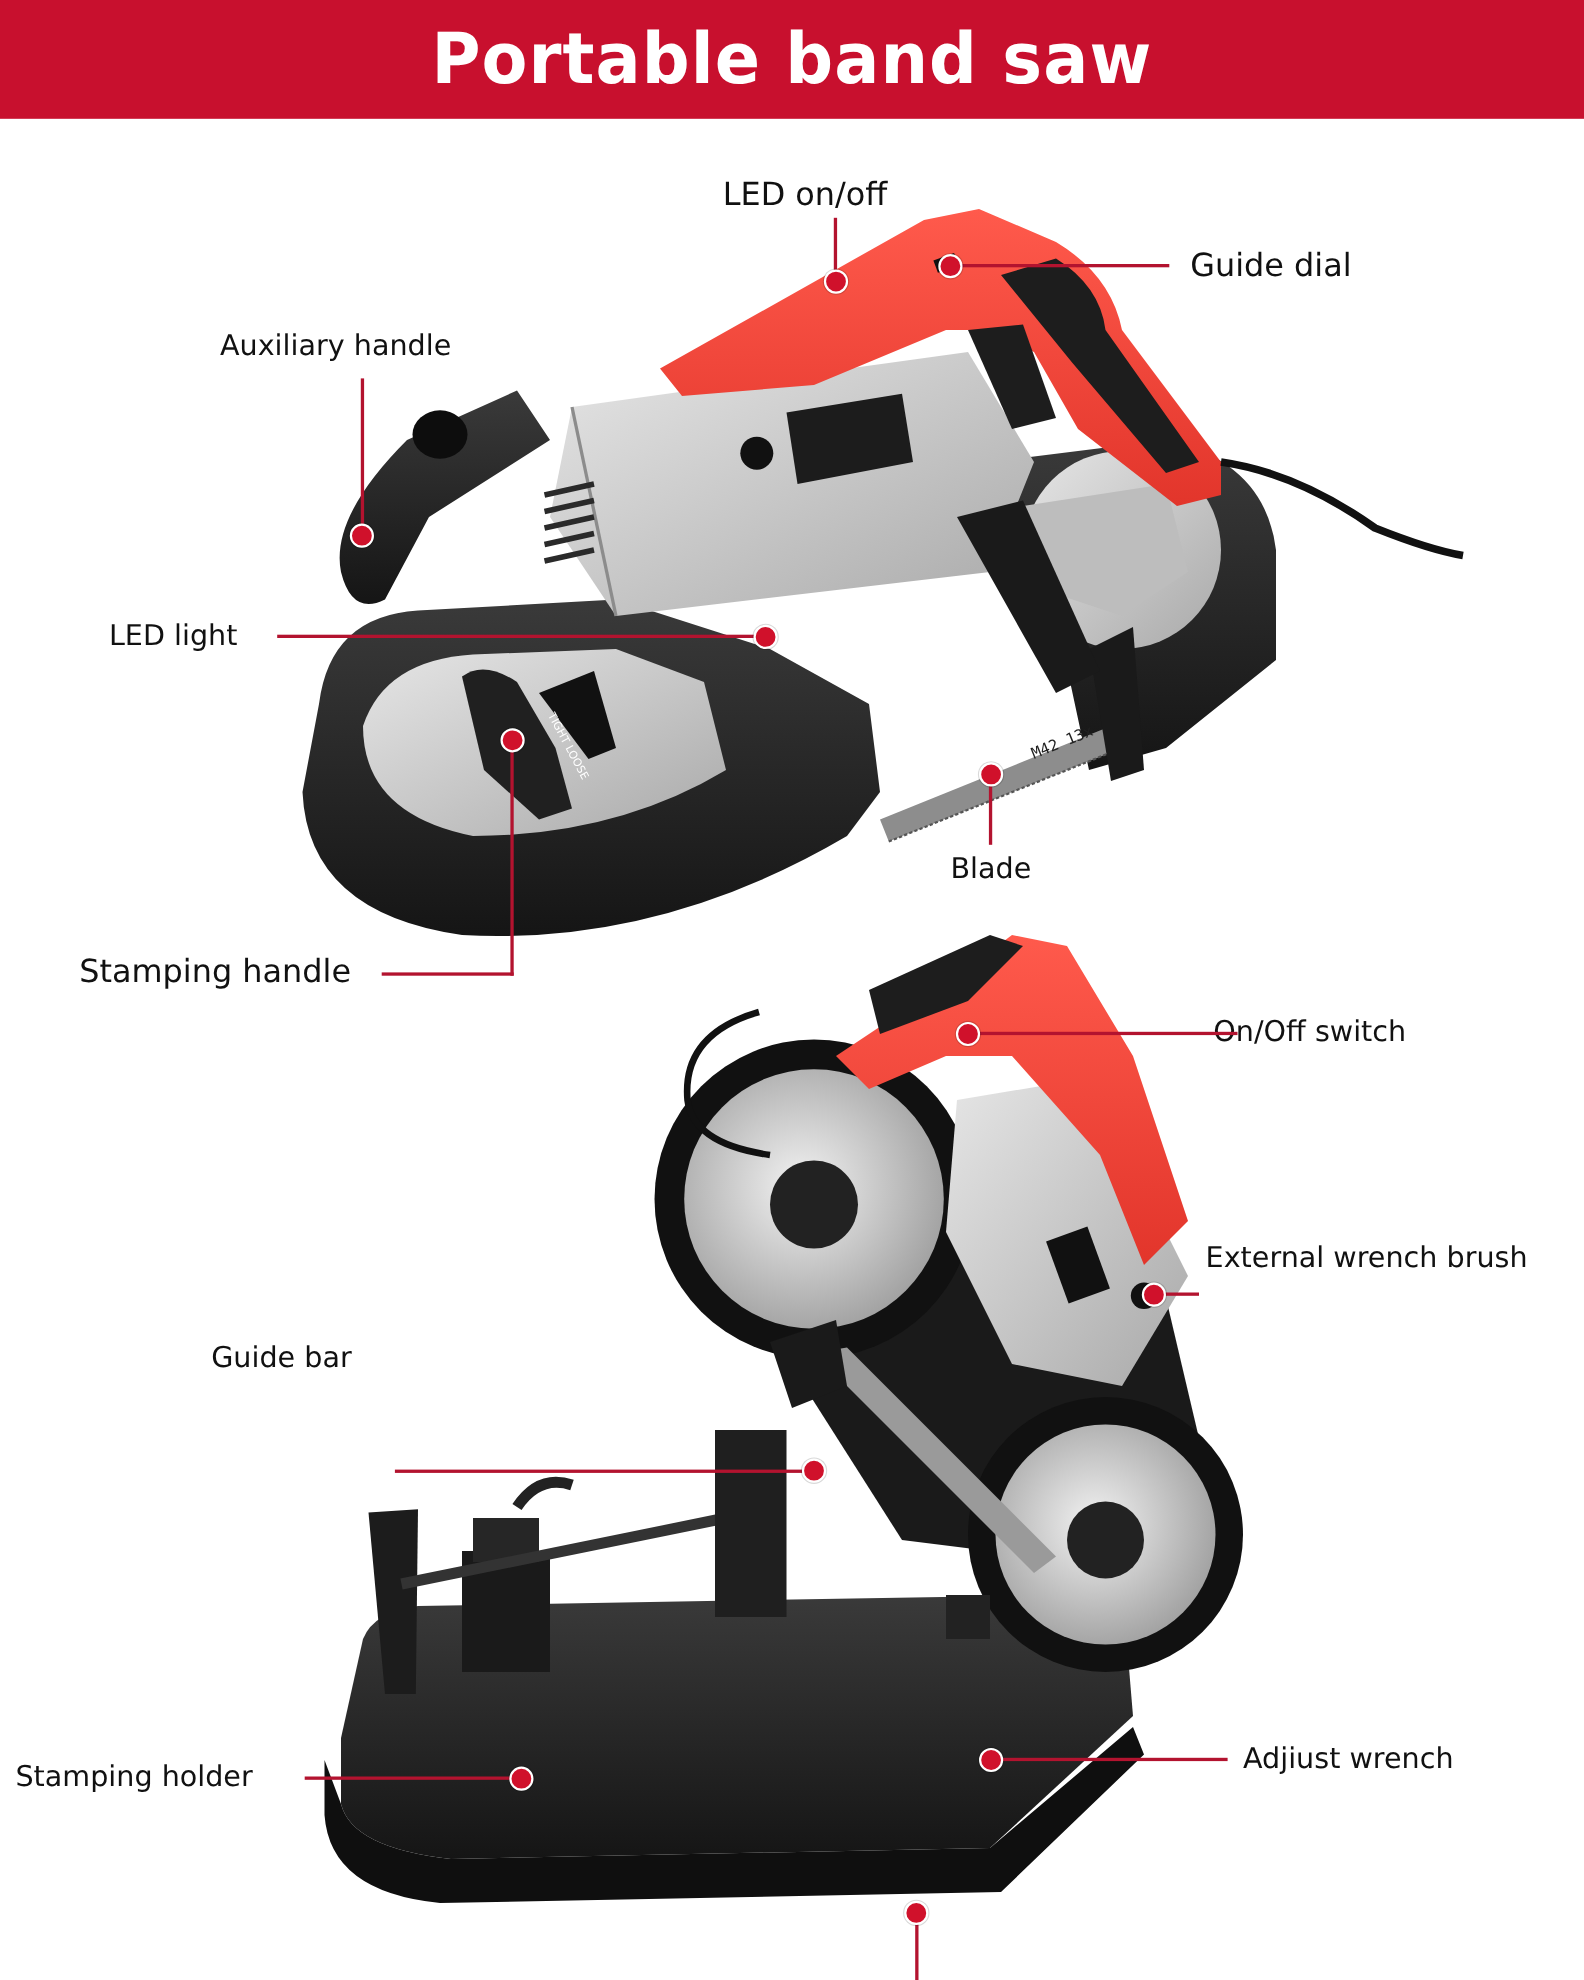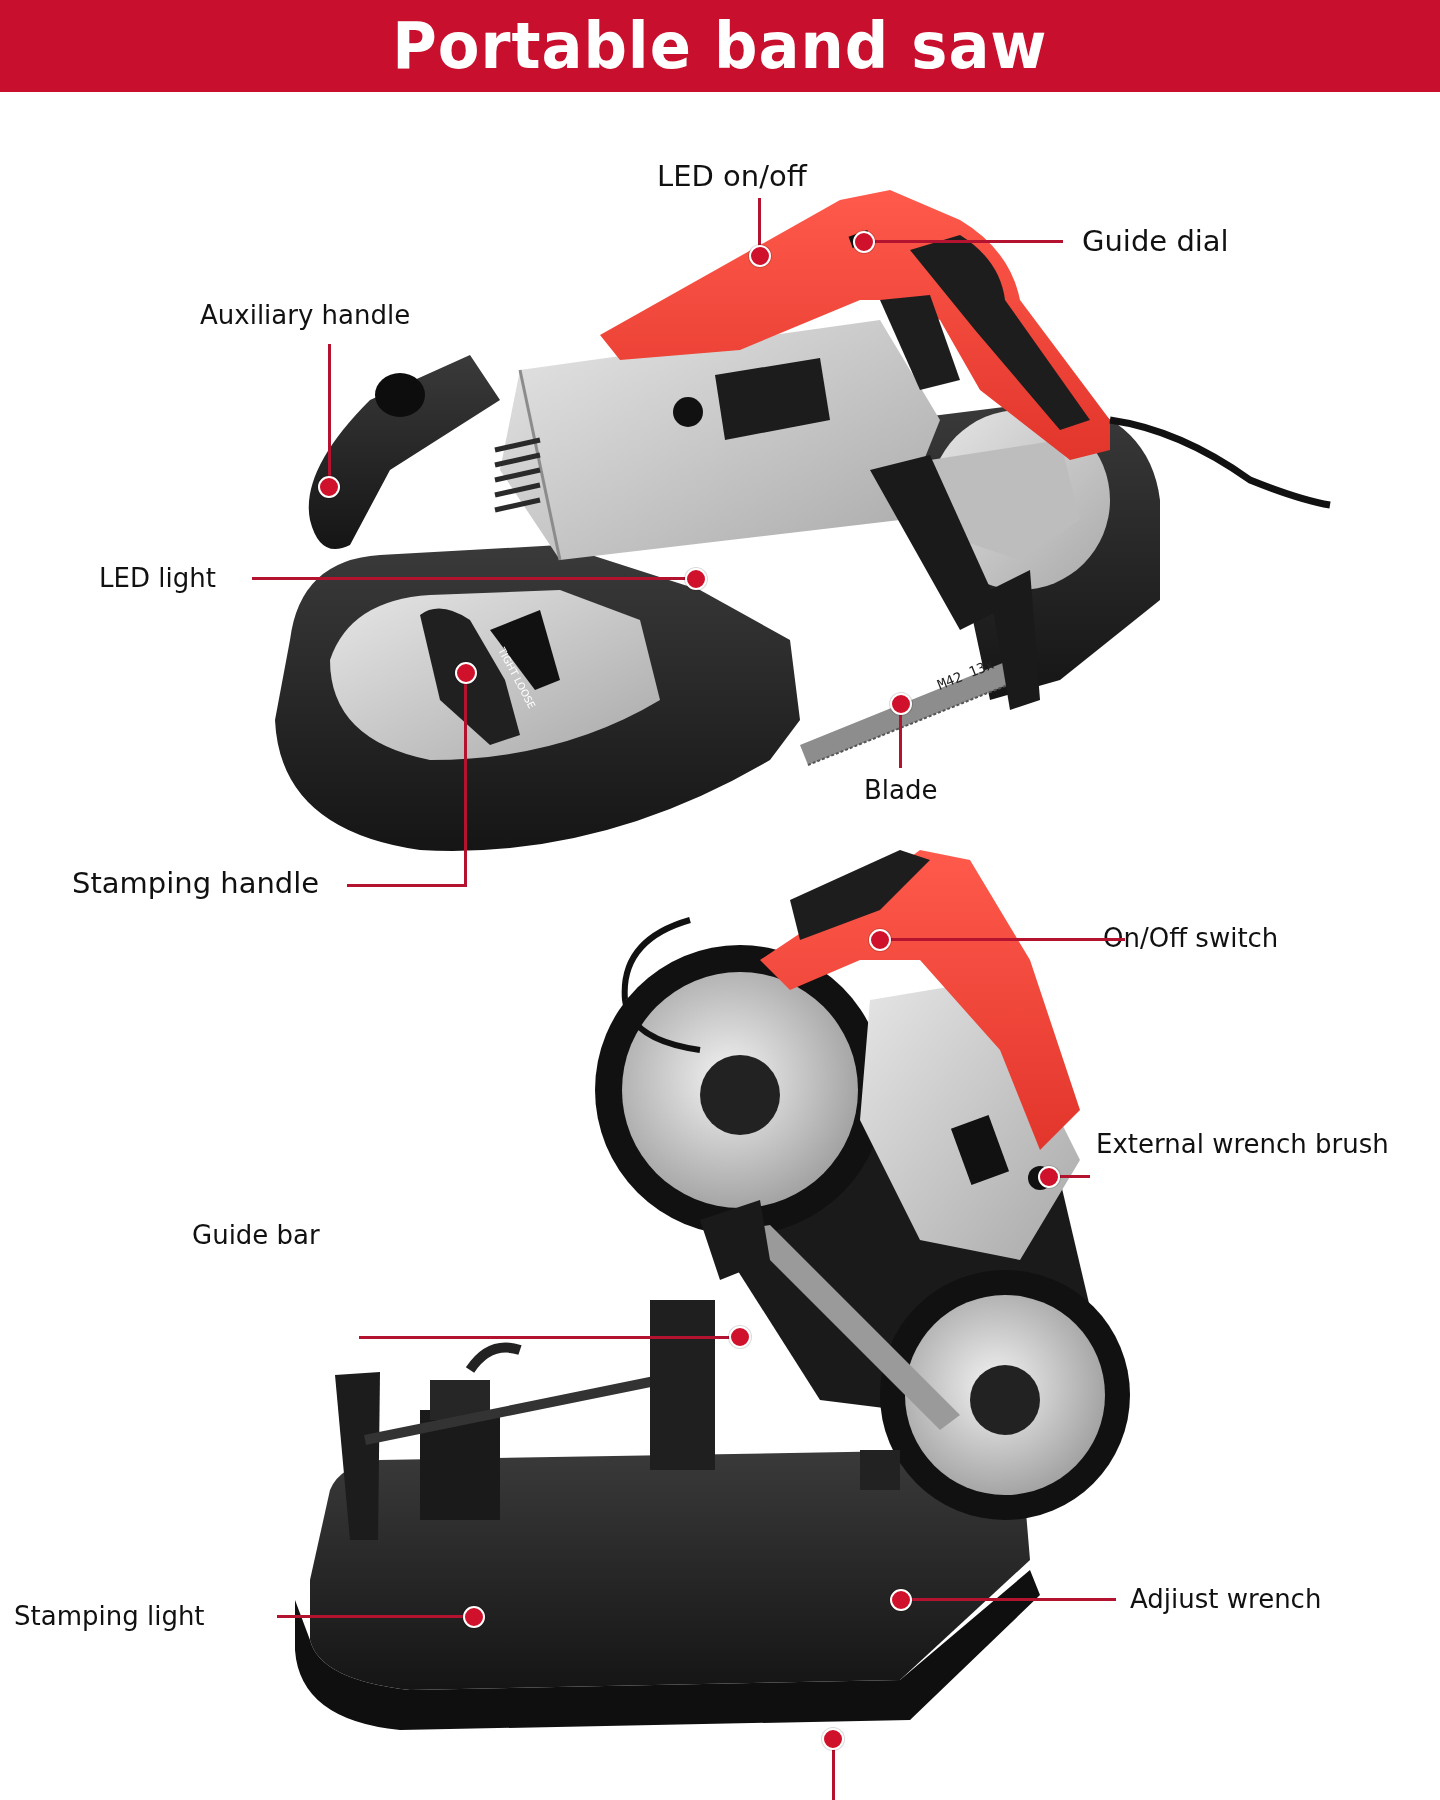--- a/index.html
+++ b/index.html
@@ -1,17 +1,17 @@
 <!DOCTYPE html>
 <html><head>
 <meta charset="utf-8">
 <style>
   html, body { margin: 0; padding: 0; background: #ffffff; }
   body { width: 1440px; height: 1800px; position: relative; overflow: hidden; font-family: "DejaVu Sans", sans-serif; }
-  .header { position: absolute; left: 0; top: 0; width: 1440px; height: 92px; background: #c8102e; display: flex; align-items: center; justify-content: center; }
+  .header { position: absolute; left: 0; top: 0; width: 1440px; height: 108px; background: #c8102e; display: flex; align-items: center; justify-content: center; }
   .header h1 { margin: 0; color: #ffffff; font-family: "DejaVu Sans", sans-serif; font-weight: bold; font-size: 64px; letter-spacing: 1px; transform: scaleX(0.95); }
   .stage { position: absolute; left: 0; top: 112px; width: 1440px; height: 1688px; }
   svg.art { position: absolute; left: 0; top: 0; }
   .label { position: absolute; font-family: "DejaVu Sans", sans-serif; font-weight: normal; color: #111111; font-size: 26px; white-space: nowrap; line-height: 1; transform-origin: left center; }
   .label.big { font-size: 29px; }
   .line { position: absolute; background: #b3132f; }
   .dot { position: absolute; width: 18px; height: 18px; border-radius: 50%; background: #d0112b; border: 2px solid #ffffff; box-shadow: 0 0 0 1px rgba(0,0,0,0.15); }
 </style>
 </head>
 <body>
@@ -155,21 +155,21 @@
   <div class="dot" style="left:869px; top:817px;"></div>
 
   <div class="label" style="left:1096px; top:1019px;">External wrench brush</div>
   <div class="line" style="left:1054px; top:1063px; width:36px; height:3px;"></div>
   <div class="dot" style="left:1038px; top:1054px;"></div>
 
   <div class="label" style="left:192px; top:1110px;">Guide bar</div>
   <div class="line" style="left:359px; top:1224px; width:380px; height:3px;"></div>
   <div class="dot" style="left:729px; top:1214px;"></div>
 
-  <div class="label" style="left:14px; top:1491px;">Stamping light</div>
+  <div class="label" style="left:14px; top:1491px;">Stamping holder</div>
   <div class="line" style="left:277px; top:1503px; width:190px; height:3px;"></div>
   <div class="dot" style="left:463px; top:1494px;"></div>
 
   <div class="label" style="left:1130px; top:1474px;">Adjiust wrench</div>
   <div class="line" style="left:906px; top:1486px; width:210px; height:3px;"></div>
   <div class="dot" style="left:890px; top:1477px;"></div>
 
   <div class="line" style="left:832px; top:1628px; width:3px; height:70px;"></div>
   <div class="dot" style="left:822px; top:1616px;"></div>
 </div>

